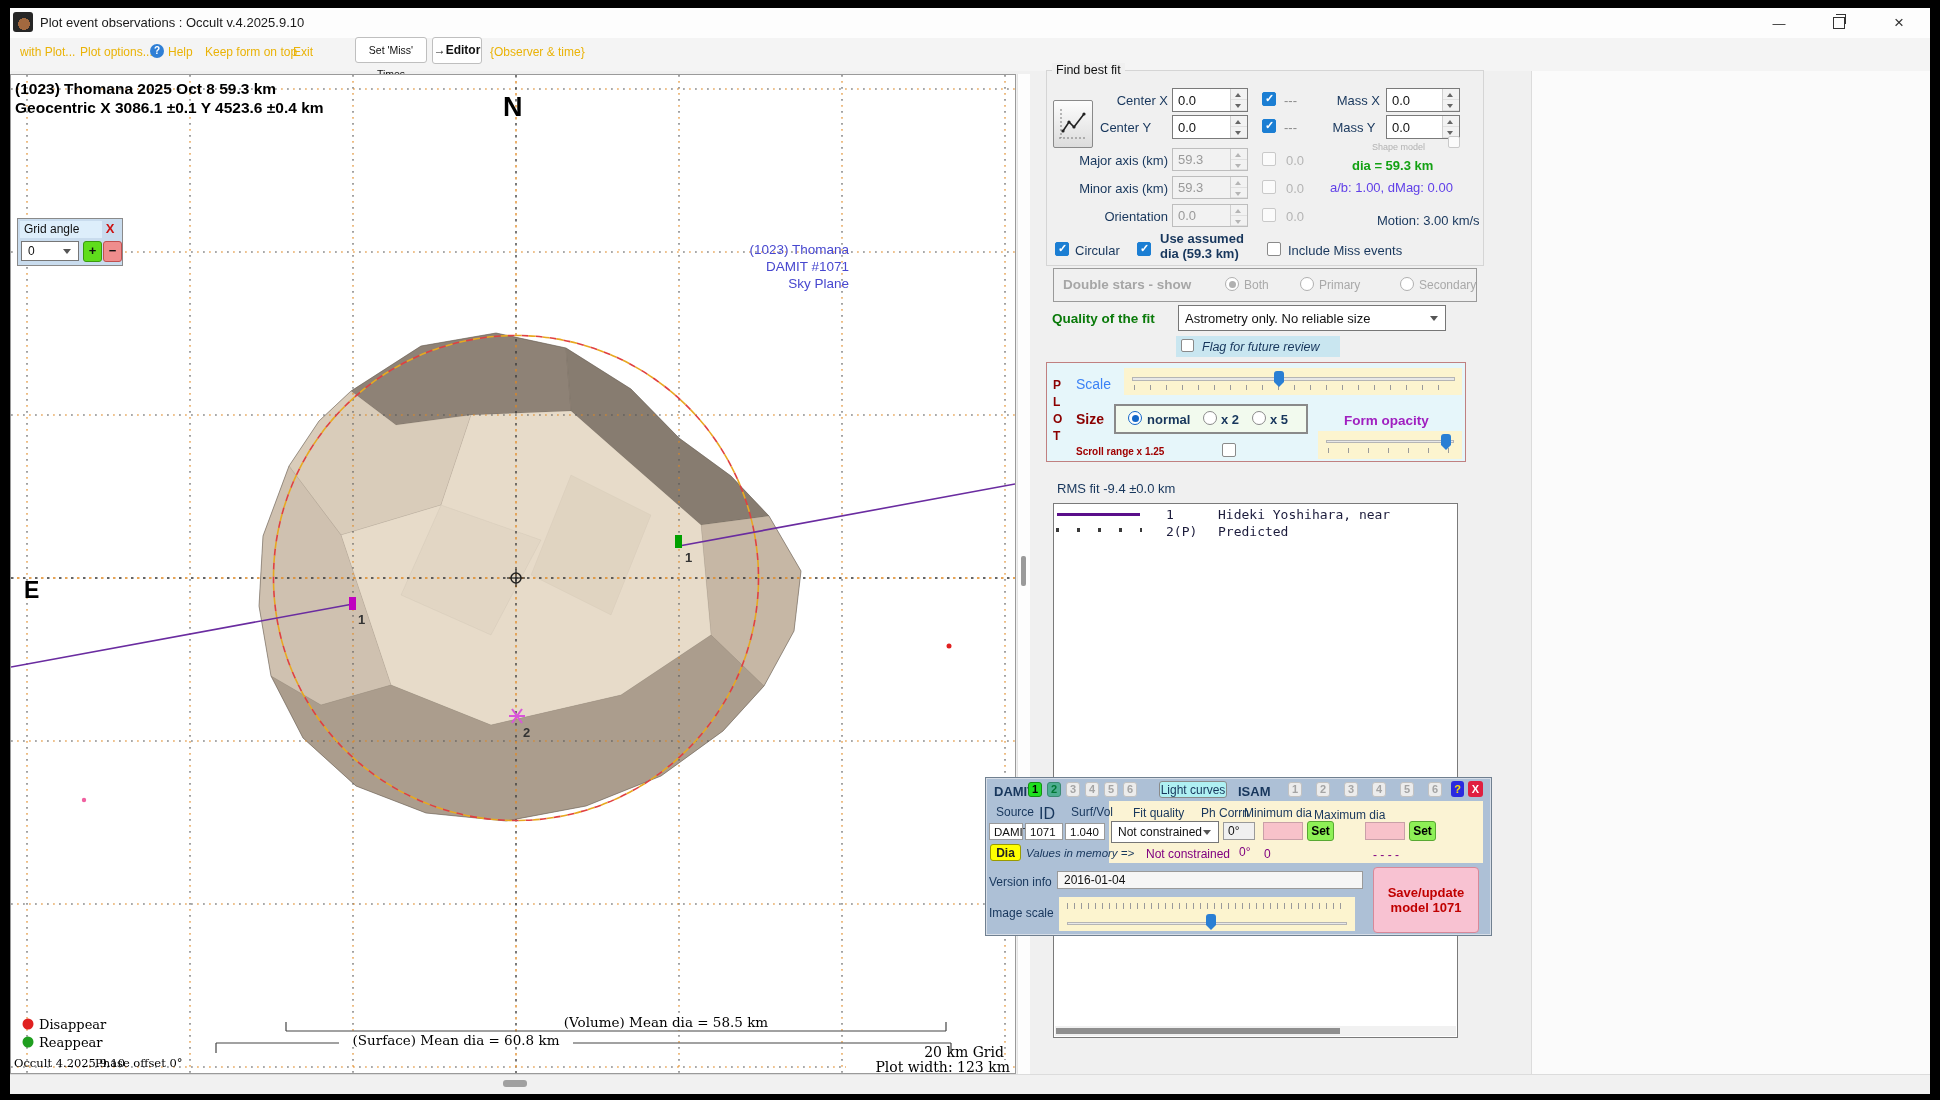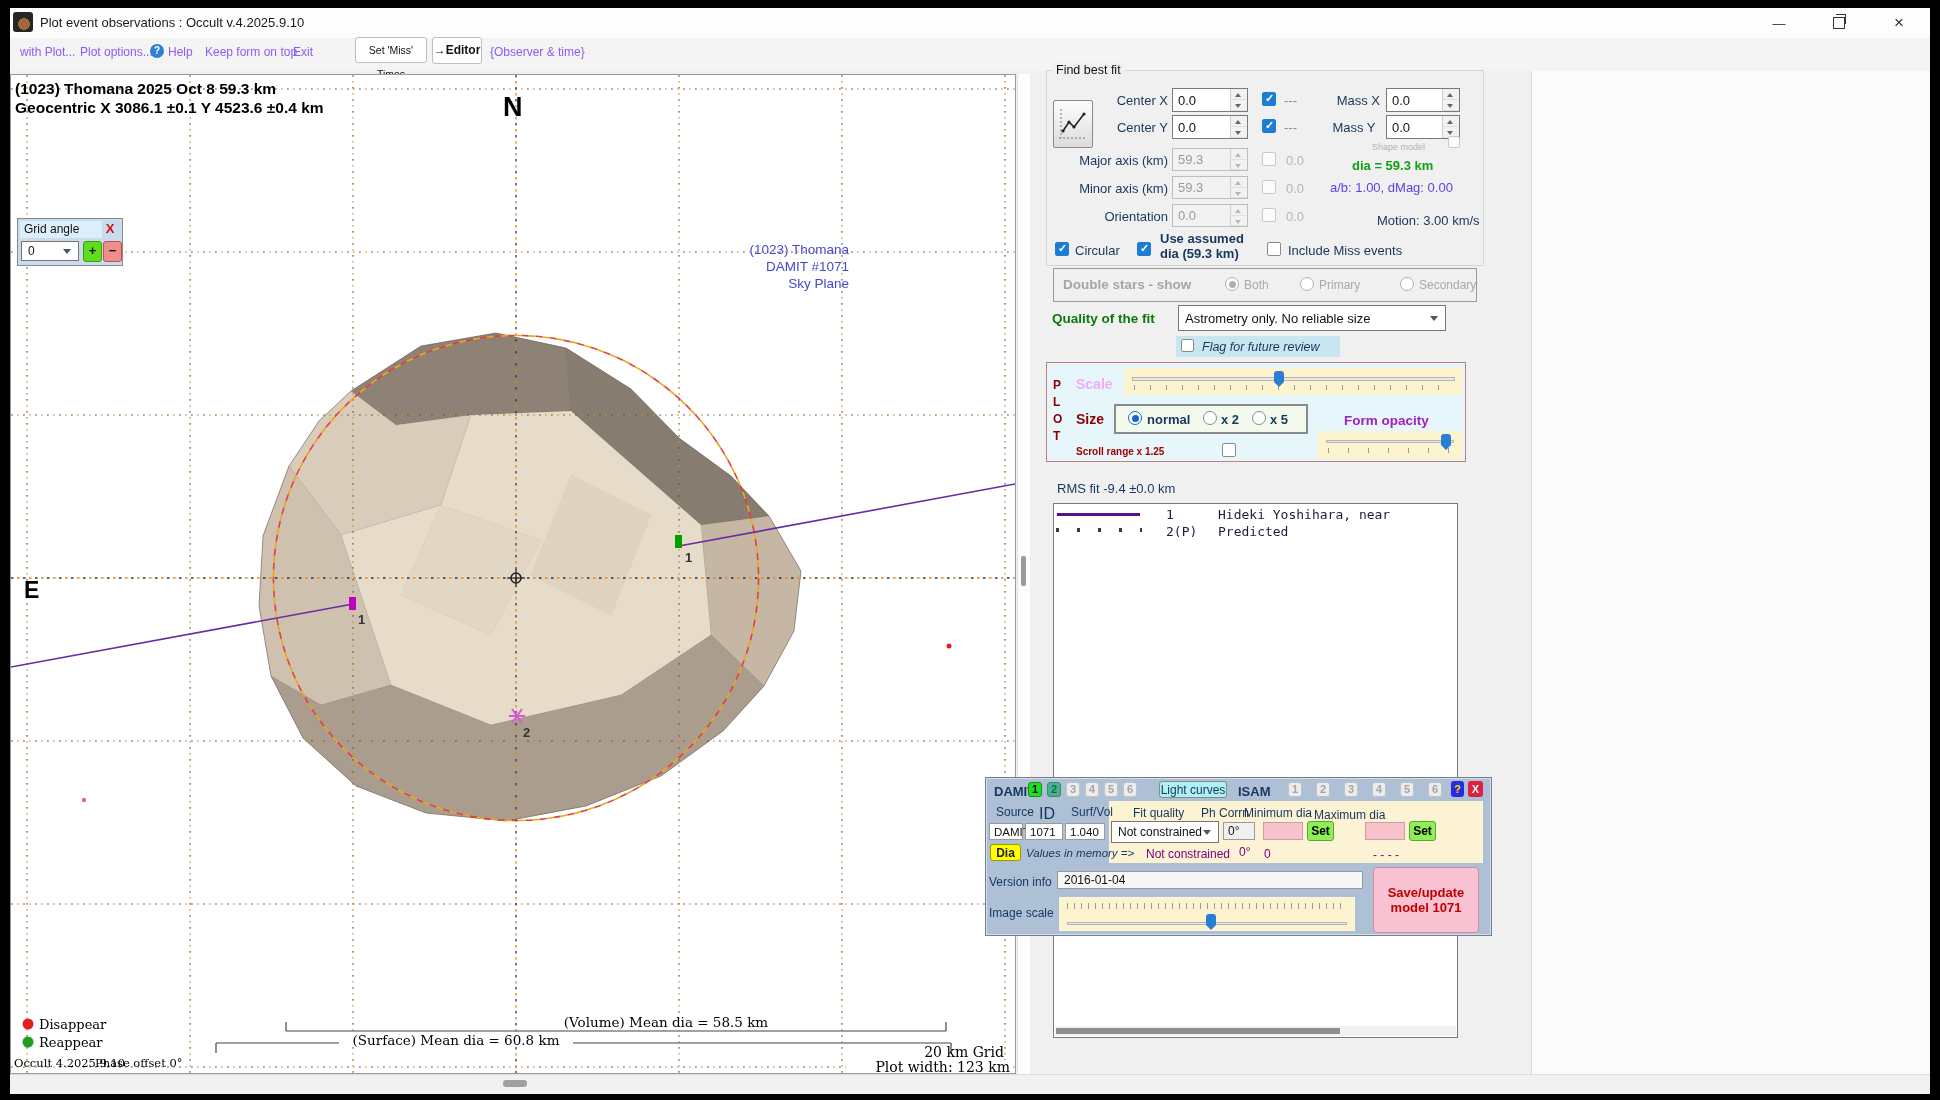--- a/index.html
+++ b/index.html
@@ -5,21 +5,21 @@
   html,body{margin:0;padding:0;background:#000;}
   .screen{position:relative;width:1940px;height:1100px;background:#000;overflow:hidden;
           font-family:"Liberation Sans",sans-serif;font-size:13px;color:#111;}
   .abs{position:absolute;}
   
   .titlebar{left:10px;top:8px;width:1920px;height:30px;background:#fdfdfd;}
   .menubar{left:10px;top:38px;width:1920px;height:33px;background:#f4f4f4;border-bottom:1px solid #e6e6e6;}
   .formbg{left:10px;top:71px;width:1920px;height:1023px;background:#f0f0f0;}
   .rightwhite{left:1531px;top:71px;width:399px;height:1003px;background:#fbfbfb;border-left:1px solid #dcdcdc;}
   .frame{background:#000;z-index:40;}
-  .menu-item{top:44px;height:16px;line-height:16px;font-size:12px;color:#8b5cf6;cursor:default;}
+  .menu-item{top:44px;height:16px;line-height:16px;font-size:12px;color:#eab308;cursor:default;}
   .mbtn{background:#fff;border:1px solid #bfbfbf;border-radius:3px;text-align:center;}
   .wbtn{top:8px;width:46px;height:30px;display:flex;align-items:center;justify-content:center;color:#333;}
   
   .fld{position:absolute;height:24px;background:#fff;border:1px solid #7a7a7a;display:flex;align-items:center;
        padding-left:5px;font-size:13px;box-sizing:border-box;}
   .fld .sp{margin-left:auto;width:16px;height:100%;display:flex;flex-direction:column;border-left:1px solid #cfcfcf;}
   .fld .sp i{flex:1;background:#f2f2f2;position:relative;border-bottom:1px solid #e0e0e0;}
   .fld .sp i::after{content:"";position:absolute;left:4px;top:4px;border-left:3.5px solid transparent;
        border-right:3.5px solid transparent;}
   .fld .sp i.up::after{border-bottom:4px solid #666;}
@@ -229,21 +229,21 @@
   <div class="lbl abs" style="left:1284px;top:93px;color:#8a8a8a;z-index:2;">---</div>
   <div class="lbl abs nv" style="left:1328px;top:93px;width:52px;text-align:right;z-index:2;">Mass X</div>
   <div class="fld" style="left:1386px;top:88px;width:74px;z-index:2;">
     <span>0.0</span>
       <span class="sp">
         <i class="up"></i>
         <i class="dn"></i>
       </span>
     </div>
 
-  <div class="lbl abs nv" style="left:1100px;top:120px;width:68px;text-align:right;z-index:2;">Center Y</div>
+  <div class="lbl abs nv" style="left:1100px;top:120px;width:68px;text-align:left;z-index:2;">Center Y</div>
   <div class="fld" style="left:1172px;top:115px;width:76px;z-index:2;">
     <span>0.0</span>
       <span class="sp">
         <i class="up"></i>
         <i class="dn"></i>
       </span>
     </div>
   <span class="cb on" style="left:1262px;top:119px;z-index:2;"></span>
   <div class="lbl abs" style="left:1284px;top:120px;color:#8a8a8a;z-index:2;">---</div>
   <div class="lbl abs nv" style="left:1328px;top:120px;width:52px;text-align:center;z-index:2;">Mass Y</div>
@@ -317,21 +317,21 @@
     </div>
   <div class="abs" style="left:1176px;top:336px;width:164px;height:21px;background:#c9e6f0;z-index:2;"></div>
   <span class="cb" style="left:1181px;top:339px;width:13px;height:13px;z-index:2;"></span>
   <div class="lbl abs nv" style="left:1202px;top:340px;font-style:italic;font-size:12.5px;z-index:2;">Flag for future review</div>
 
   <div class="abs" style="left:1046px;top:362px;width:420px;height:100px;background:#e6f6fa;border:1px solid #c08080;box-sizing:border-box;z-index:2;"></div>
   <div class="lbl abs" style="left:1053px;top:378px;color:#8b0000;font-weight:bold;font-size:12px;z-index:2;">P</div>
   <div class="lbl abs" style="left:1053px;top:395px;color:#8b0000;font-weight:bold;font-size:12px;z-index:2;">L</div>
   <div class="lbl abs" style="left:1053px;top:412px;color:#8b0000;font-weight:bold;font-size:12px;z-index:2;">O</div>
   <div class="lbl abs" style="left:1053px;top:429px;color:#8b0000;font-weight:bold;font-size:12px;z-index:2;">T</div>
-  <div class="lbl abs" style="left:1076px;top:377px;color:#f0abfc;font-weight:bold;font-size:14px;z-index:2;">Scale</div>
+  <div class="lbl abs" style="left:1076px;top:377px;color:#3b82f6;font-weight:normal;font-size:14px;z-index:2;">Scale</div>
   <div class="slider-y" style="left:1124px;top:368px;width:338px;height:27px;z-index:2;">
     <div class="track" style="left:8px;top:9px;width:323px;height:4px;"></div>
     <div class="ticks" style="left:10px;top:17px;width:320px;height:5px;"></div>
     <div class="thumb" style="left:150px;top:3px;"></div>
   </div>
   <div class="lbl abs" style="left:1076px;top:412px;color:#8b0000;font-weight:bold;font-size:14px;z-index:2;">Size</div>
   <div class="abs" style="left:1114px;top:404px;width:194px;height:30px;background:#f2faee;border:2px solid #8a8a8a;box-sizing:border-box;z-index:2;"></div>
   <span class="rd on" style="left:1128px;top:411px;z-index:2;"></span>
   <div class="lbl abs nv" style="left:1147px;top:412px;font-weight:bold;z-index:2;">normal</div>
   <span class="rd" style="left:1203px;top:411px;z-index:2;"></span>

